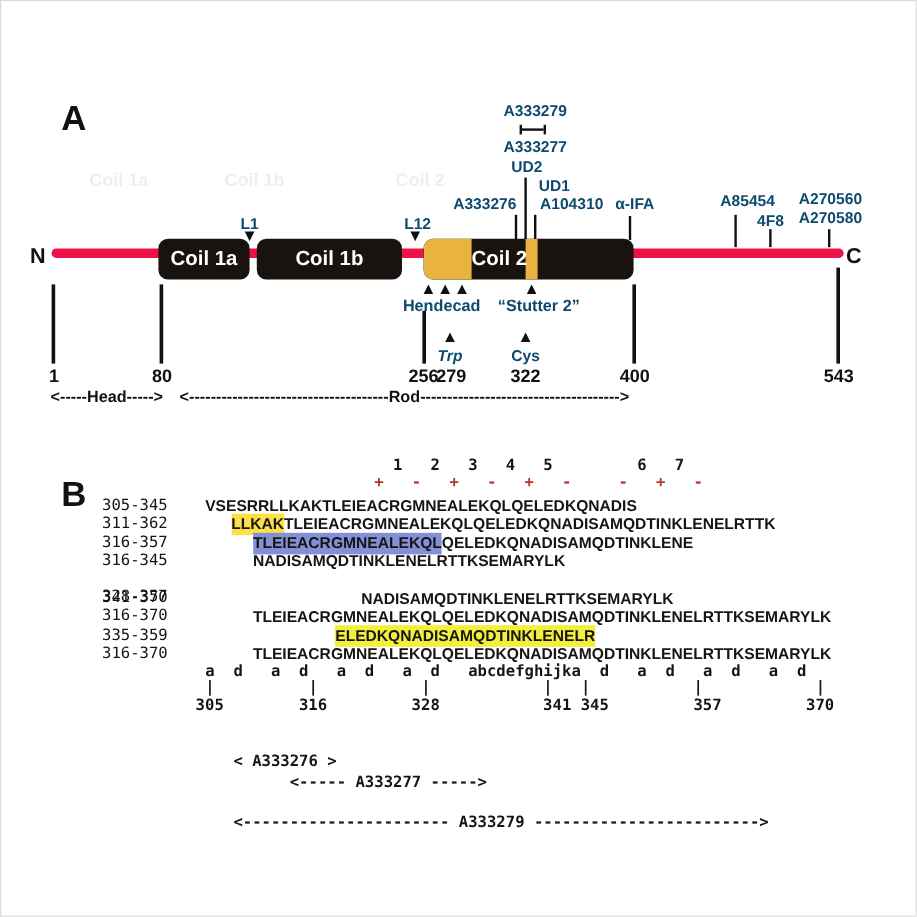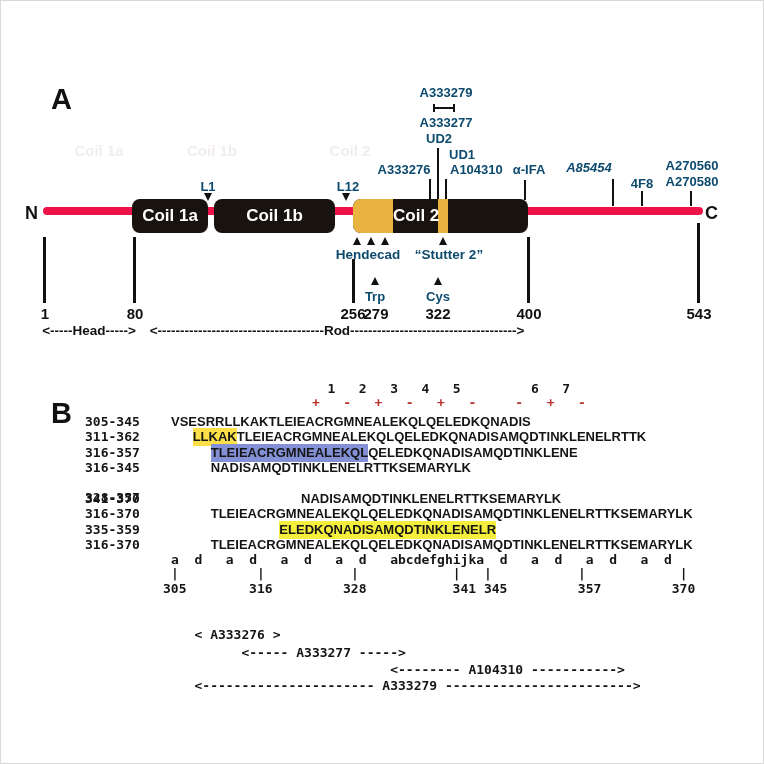--- a/index.html
+++ b/index.html
@@ -21,21 +21,21 @@
             border-right:4px solid transparent;border-top:8px solid #111;}
   .tri-up{position:absolute;width:0;height:0;border-left:4px solid transparent;
           border-right:4px solid transparent;border-bottom:8px solid #111;}
   .bracket{position:absolute;width:18px;height:8px;border-left:2px solid #111;border-right:2px solid #111;}
   .bracket-bar{position:absolute;left:0;right:0;top:3px;height:2px;background:#111;}
   .posnum{position:absolute;font-size:15px;font-weight:bold;transform:translateX(-50%);white-space:nowrap;}
   .region{position:absolute;font-size:13.5px;font-weight:bold;text-align:center;white-space:nowrap;}
   .mono-row{position:absolute;font-family:"DejaVu Sans Mono", monospace;font-size:13px;
             font-weight:bold;line-height:14px;white-space:pre;color:#151515;}
   .pb-range{position:absolute;left:84px;font-family:"DejaVu Sans Mono", monospace;
-            font-size:13px;font-weight:bold;white-space:pre;color:#151515;}
+            font-size:13px;font-weight:normal;white-space:pre;color:#151515;}
   .pb-seq{position:absolute;left:170px;font-family:Liberation Sans, sans-serif;
           font-size:13px;font-weight:bold;white-space:pre;color:#151515;}
   .pb-row{position:absolute;left:0;right:0;height:15px;}
   .signs{color:#b5342c;}
   .hl-pink{background:#fde047;padding:1px 0 2px;}
   .hl-blue{background:#8490d6;padding:1px 0 2px;}
   .hl-yellow{background:#f4ee3c;padding:1px 0 2px;}
 </style>
 </head>
 <body>
@@ -51,21 +51,21 @@
   <div class="lbl ctr" style="left:445px;top:84px;">A333279</div>
   <div class="bracket" style="left:432px;top:103px;">
       <div class="bracket-bar"></div>
     </div>
   <div class="lbl ctr" style="left:445px;top:114px;">A333277</div>
   <div class="lbl ctr" style="left:438px;top:130px;">UD2</div>
   <div class="lbl" style="left:448px;top:146px;">UD1</div>
   <div class="lbl ctr" style="left:403px;top:161px;">A333276</div>
   <div class="lbl" style="left:449px;top:161px;">A104310</div>
   <div class="lbl ctr" style="left:528px;top:161px;">α-IFA</div>
-  <div class="lbl ctr" style="left:588px;top:159px;font-style:italic;">A85454</div>
+  <div class="lbl ctr" style="left:622px;top:159px;">A85454</div>
   <div class="lbl ctr" style="left:641px;top:175px;">4F8</div>
   <div class="lbl ctr" style="left:691px;top:157px;">A270560</div>
   <div class="lbl ctr" style="left:691px;top:173px;">A270580</div>
 
   <div class="vline" style="left:436px;top:147px;height:52px;"></div>
   <div class="vline" style="left:428px;top:178px;height:21px;"></div>
   <div class="vline" style="left:444px;top:178px;height:21px;"></div>
   <div class="vline" style="left:523px;top:179px;height:20px;"></div>
   <div class="vline" style="left:611px;top:178px;height:27px;"></div>
   <div class="vline" style="left:640px;top:190px;height:15px;"></div>
@@ -93,21 +93,21 @@
   </div>
 
   <div class="tri-up" style="left:352px;top:236px;"></div>
   <div class="tri-up" style="left:366px;top:236px;"></div>
   <div class="tri-up" style="left:380px;top:236px;"></div>
   <div class="lbl ctr" style="left:367px;top:246px;font-size:13.5px;">Hendecad</div>
   <div class="tri-up" style="left:438px;top:236px;"></div>
   <div class="lbl ctr" style="left:448px;top:246px;font-size:13.5px;">“Stutter 2”</div>
 
   <div class="tri-up" style="left:370px;top:276px;"></div>
-  <div class="lbl ctr" style="left:374px;top:288px;">Trp</div>
+  <div class="lbl ctr" style="left:374px;top:288px;font-style:italic;">Trp</div>
   <div class="tri-up" style="left:433px;top:276px;"></div>
   <div class="lbl ctr" style="left:437px;top:288px;">Cys</div>
 
   <div class="pos-line" style="left:42px;top:236px;height:66px;"></div>
   <div class="pos-line" style="left:132px;top:236px;height:66px;"></div>
   <div class="pos-line" style="left:351px;top:258px;height:44px;"></div>
   <div class="pos-line" style="left:526px;top:236px;height:66px;"></div>
   <div class="pos-line" style="left:696px;top:222px;height:80px;"></div>
 
   <div class="posnum" style="left:44px;top:304px;">1</div>
@@ -157,21 +157,20 @@
       <div class="pb-row" style="top: 520.8px;">
         <span class="pb-range">335-359</span>
         <span class="pb-seq">                              <span class="hl-yellow">ELEDKQNADISAMQDTINKLENELR</span></span>
       </div>
       <div class="pb-row" style="top: 536.2px;">
         <span class="pb-range">316-370</span>
         <span class="pb-seq">           <span>TLEIEACRGMNEALEKQLQELEDKQNADISAMQDTINKLENELRTTKSEMARYLK</span></span>
       </div>
       <div class="mono-row" style="left: 170px; top: 627px;">   &lt; A333276 &gt;</div>
       <div class="mono-row" style="left: 170px; top: 645px;">         &lt;----- A333277 -----&gt;</div>
-      <div class="mono-row" style="left: 170px; top: 662px;">                            &lt;-------- A104310 -----------&gt;</div>
       <div class="mono-row" style="left: 170px; top: 678px;">   &lt;---------------------- A333279 ------------------------&gt;</div>
     </div>
 
   <div class="mono-row" style="left:170px;top:552px;">a  d   a  d   a  d   a  d   abcdefghijka  d   a  d   a  d   a  d</div>
   <div class="mono-row" style="left:170px;top:566px;">|          |           |            |   |           |            |</div>
   <div class="mono-row" style="left:162px;top:581px;">305        316         328           341 345         357         370</div>
 
 </div>
 
 </body></html>

